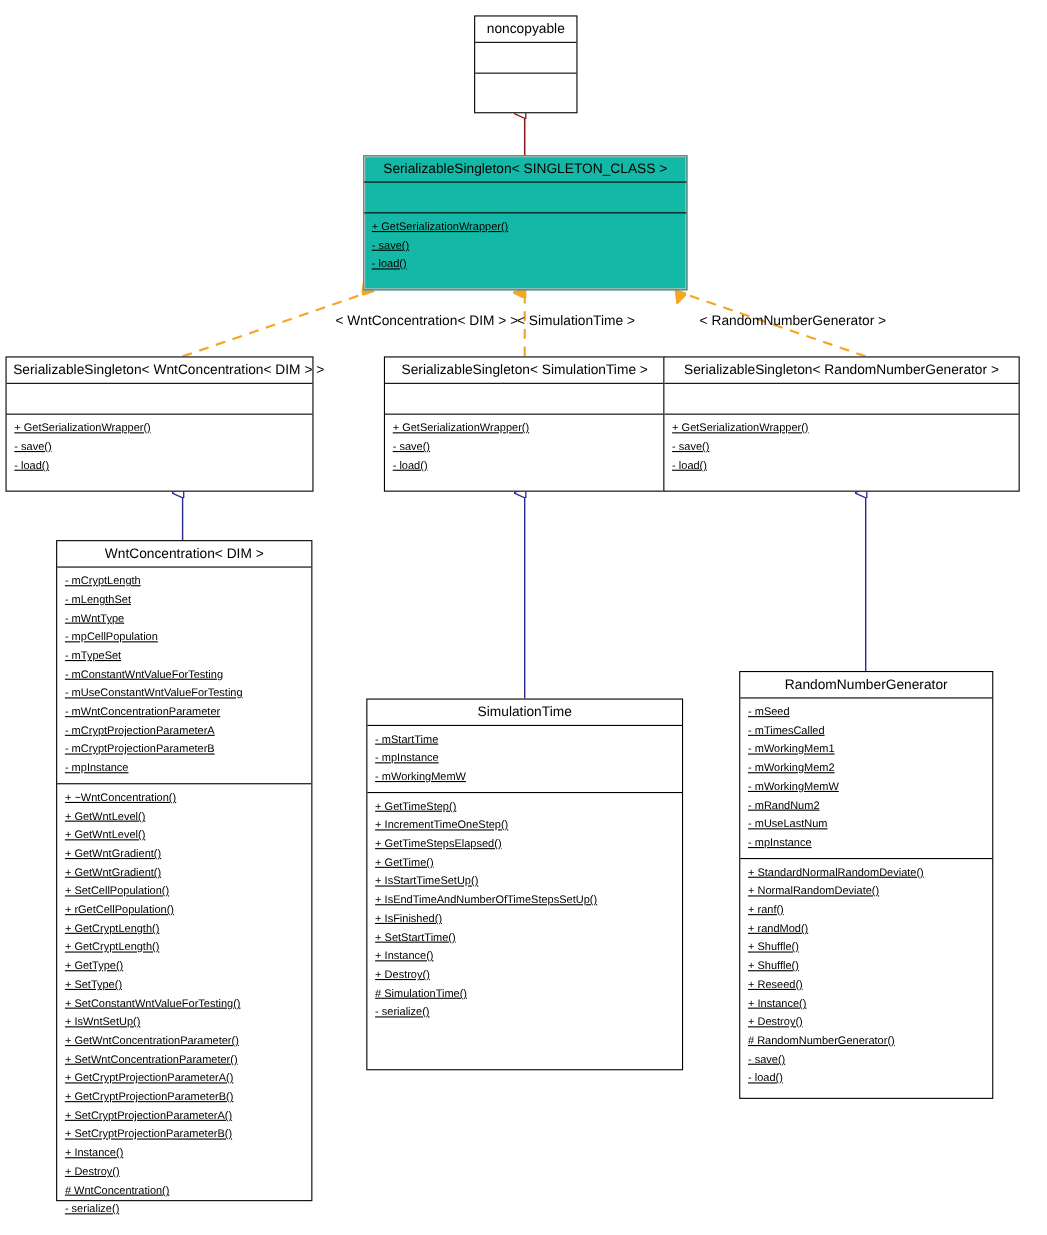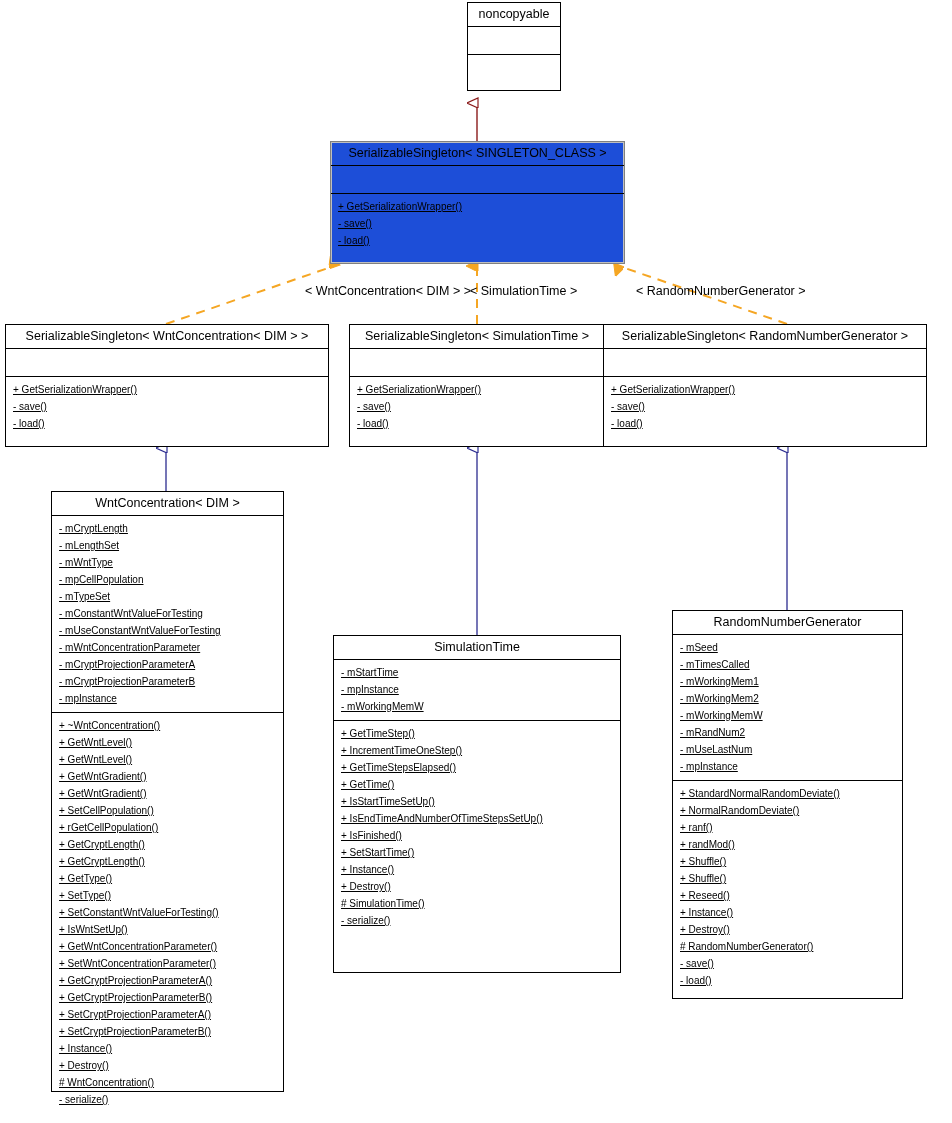--- a/index.html
+++ b/index.html
@@ -25,21 +25,21 @@
     pointer-events: none;
   }
   .uml-box {
     position: absolute;
     box-sizing: border-box;
     background: #ffffff;
     border: 1px solid #000000;
     z-index: 5;
   }
   .uml-box.highlight {
-    background: #1d4ed8;
+    background: #14b8a6;
     border: 1px solid #808080;
     box-shadow: inset 0 0 0 1px #bfbfbf;
   }
   .uml-title {
     box-sizing: border-box;
     text-align: center;
     font-size: 12.5px;
     color: #000000;
     padding: 4px 6px 5px 6px;
     border-bottom: 1px solid #000000;
@@ -101,37 +101,37 @@
 
     <line x1="166" y1="324" x2="334" y2="266" stroke="#f5a623" stroke-width="2" stroke-dasharray="9,7" marker-end="url(#solid-orange)"></line>
     <line x1="477" y1="324" x2="477" y2="266" stroke="#f5a623" stroke-width="2" stroke-dasharray="9,7" marker-end="url(#solid-orange)"></line>
     <line x1="787" y1="324" x2="619" y2="266" stroke="#f5a623" stroke-width="2" stroke-dasharray="9,7" marker-end="url(#solid-orange)"></line>
 
     <line x1="166" y1="491" x2="166" y2="448" stroke="#2b2b8f" stroke-width="1.3" marker-end="url(#hollow-blue)"></line>
     <line x1="477" y1="635" x2="477" y2="448" stroke="#2b2b8f" stroke-width="1.3" marker-end="url(#hollow-blue)"></line>
     <line x1="787" y1="610" x2="787" y2="448" stroke="#2b2b8f" stroke-width="1.3" marker-end="url(#hollow-blue)"></line>
   </svg>
 
-  <div class="uml-box" style="left:431px; top:2px; width:94px; height:89px;margin-left:36px;">
+  <div class="uml-box" style="left:431px; top:14px; width:94px; height:89px;">
     <div class="uml-title">noncopyable</div>
     <div class="uml-section uml-empty"></div>
     <div class="uml-section" style="height:28px;padding:0;"></div>
   </div>
 
   <div class="uml-box highlight" style="left:330px; top:141px; width:295px; height:123px;">
     <div class="uml-title">SerializableSingleton&lt; SINGLETON_CLASS &gt;</div>
     <div class="uml-section uml-empty"></div>
     <div class="uml-section">
         <div class="uml-row">+ GetSerializationWrapper()</div>
         <div class="uml-row">- save()</div>
         <div class="uml-row">- load()</div>
       </div>
   </div>
 
-  <div class="uml-box" style="left:5px; top:324px; width:324px; height:123px;">
+  <div class="uml-box" style="left:5px; top:324px; width:280px; height:123px;">
     <div class="uml-title">SerializableSingleton&lt; WntConcentration&lt; DIM &gt; &gt;</div>
     <div class="uml-section uml-empty"></div>
     <div class="uml-section">
         <div class="uml-row">+ GetSerializationWrapper()</div>
         <div class="uml-row">- save()</div>
         <div class="uml-row">- load()</div>
       </div>
   </div>
 
   <div class="uml-box" style="left:349px; top:324px; width:256px; height:123px;">

